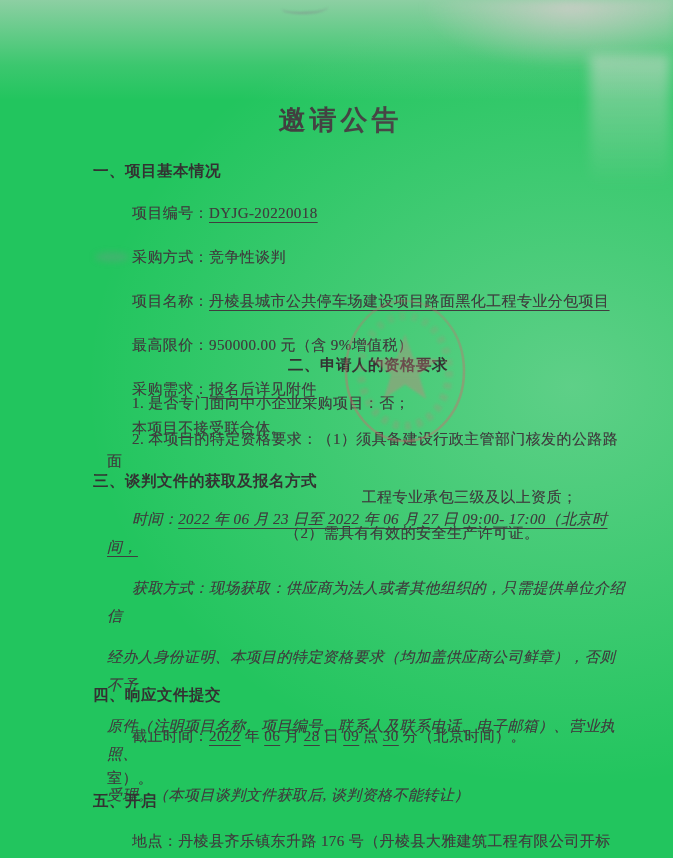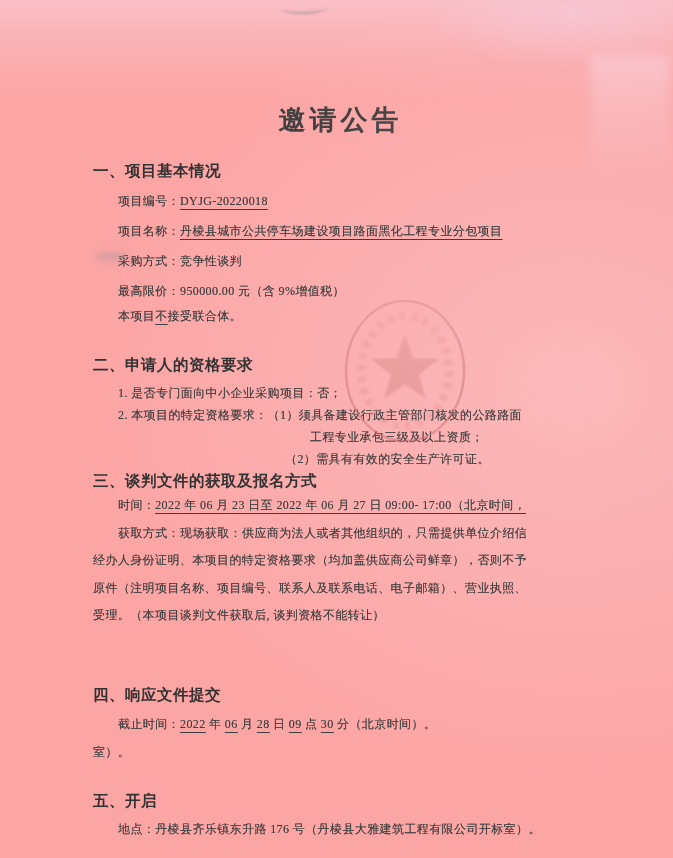--- a/index.html
+++ b/index.html
@@ -2,21 +2,21 @@
 <html><head>
 <meta charset="utf-8">
 <style>
   * { box-sizing: border-box; }
   html,body { margin:0; padding:0; background:#e9e9e9; }
   .page {
     position: relative;
     width: 673px;
     height: 858px;
     margin: 0 auto;
-    background: #fca5a5;
+    background: #22c55e;
     overflow: hidden;
     font-family: "Liberation Serif", "DejaVu Serif", serif;
     color: #3f3e3e;
     padding-left: 8px;
   }
   
   .tint-top {
     position:absolute; left:0; top:0; right:0; height:100px;
     background: linear-gradient(180deg, rgba(247,217,231,0.50), rgba(247,217,231,0.12) 65%, rgba(247,217,231,0));
     pointer-events:none;
@@ -60,34 +60,34 @@
   .sec1 { top:158px; }
   .sec2 { top:352px; }
   .sec3 { top:468px; }
   .sec4 { top:682px; }
   .sec5 { top:788px; }
   .sec-h {
     margin:0 0 2px 0; font-size:15.5px; line-height:26px;
     font-weight:700; color:#333232; letter-spacing:0.5px;
   }
   .sec3 .sec-h { margin-bottom:-2px; }
-  .sec2 .sec-h { margin-bottom:4px; }
+  .sec2 .sec-h { margin-bottom:4px;text-align:center; }
   p.ln {
-    margin:0; font-size:12px; letter-spacing:0.4px;
+    margin:14px; font-size:15px; letter-spacing:0.4px;
     text-indent:25px;
     text-shadow: 0 0 0.5px rgba(63,62,62,0.55);
   }
   .sec1 p.ln { line-height:30px; }
   .sec1 p.last { margin-top:-5px; }
   .sec2 p.ln { line-height:22px; }
-  .sec3 p.ln { line-height:27.5px; }
+  .sec3 p.ln { line-height:27.5px;font-style:italic; }
   .sec4 p.ln { line-height:28px; }
   .sec5 p.ln { line-height:27px; }
   p.noind { text-indent:0; }
-  p.sub-a { margin-left:217px; text-indent:0; }
+  p.sub-a { margin-left:217px; text-indent:0;text-align:center; }
   p.sub-b { margin-left:192px; text-indent:0; }
   .u {
     text-decoration: underline;
     text-decoration-thickness: 1px;
     text-underline-offset: 3.5px;
     text-decoration-skip-ink: none;
   }
   
   .seal {
     position:absolute; left:338px; top:298px; width:134px; height:148px;
@@ -107,23 +107,24 @@
   <div class="tint-top-right"></div>
   <div class="tint-right-streak"></div>
   <div class="smudge-gray"></div>
   <div class="squiggle"></div>
 
   <h1 class="title">邀请公告</h1>
 
   <section class="sec1">
     <h2 class="sec-h">一、项目基本情况</h2>
     <p class="ln"><span>项目编号：</span><span class="u">DYJG-20220018</span></p>
+    <p class="ln"><span>采购方式：竞争性谈判</span></p>
     <p class="ln"><span>项目名称：</span><span class="u">丹棱县城市公共停车场建设项目路面黑化工程专业分包项目</span></p>
-    <p class="ln"><span>采购方式：竞争性谈判</span></p>
     <p class="ln"><span>最高限价：950000.00 元（含 9%增值税）</span></p>
+    <p class="ln"><span>采购需求：</span><span class="u">报名后详见附件</span></p>
     <p class="ln last"><span>本项目</span><span class="u">不</span><span>接受联合体。</span></p>
   </section>
 
   <section class="sec2">
     <h2 class="sec-h">二、申请人的资格要求</h2>
     <p class="ln"><span>1. 是否专门面向中小企业采购项目：否；</span></p>
     <p class="ln"><span>2. 本项目的特定资格要求：（1）须具备建设行政主管部门核发的公路路面</span></p>
     <p class="ln sub-a"><span>工程专业承包三级及以上资质；</span></p>
     <p class="ln sub-b"><span>（2）需具有有效的安全生产许可证。</span></p>
   </section>

